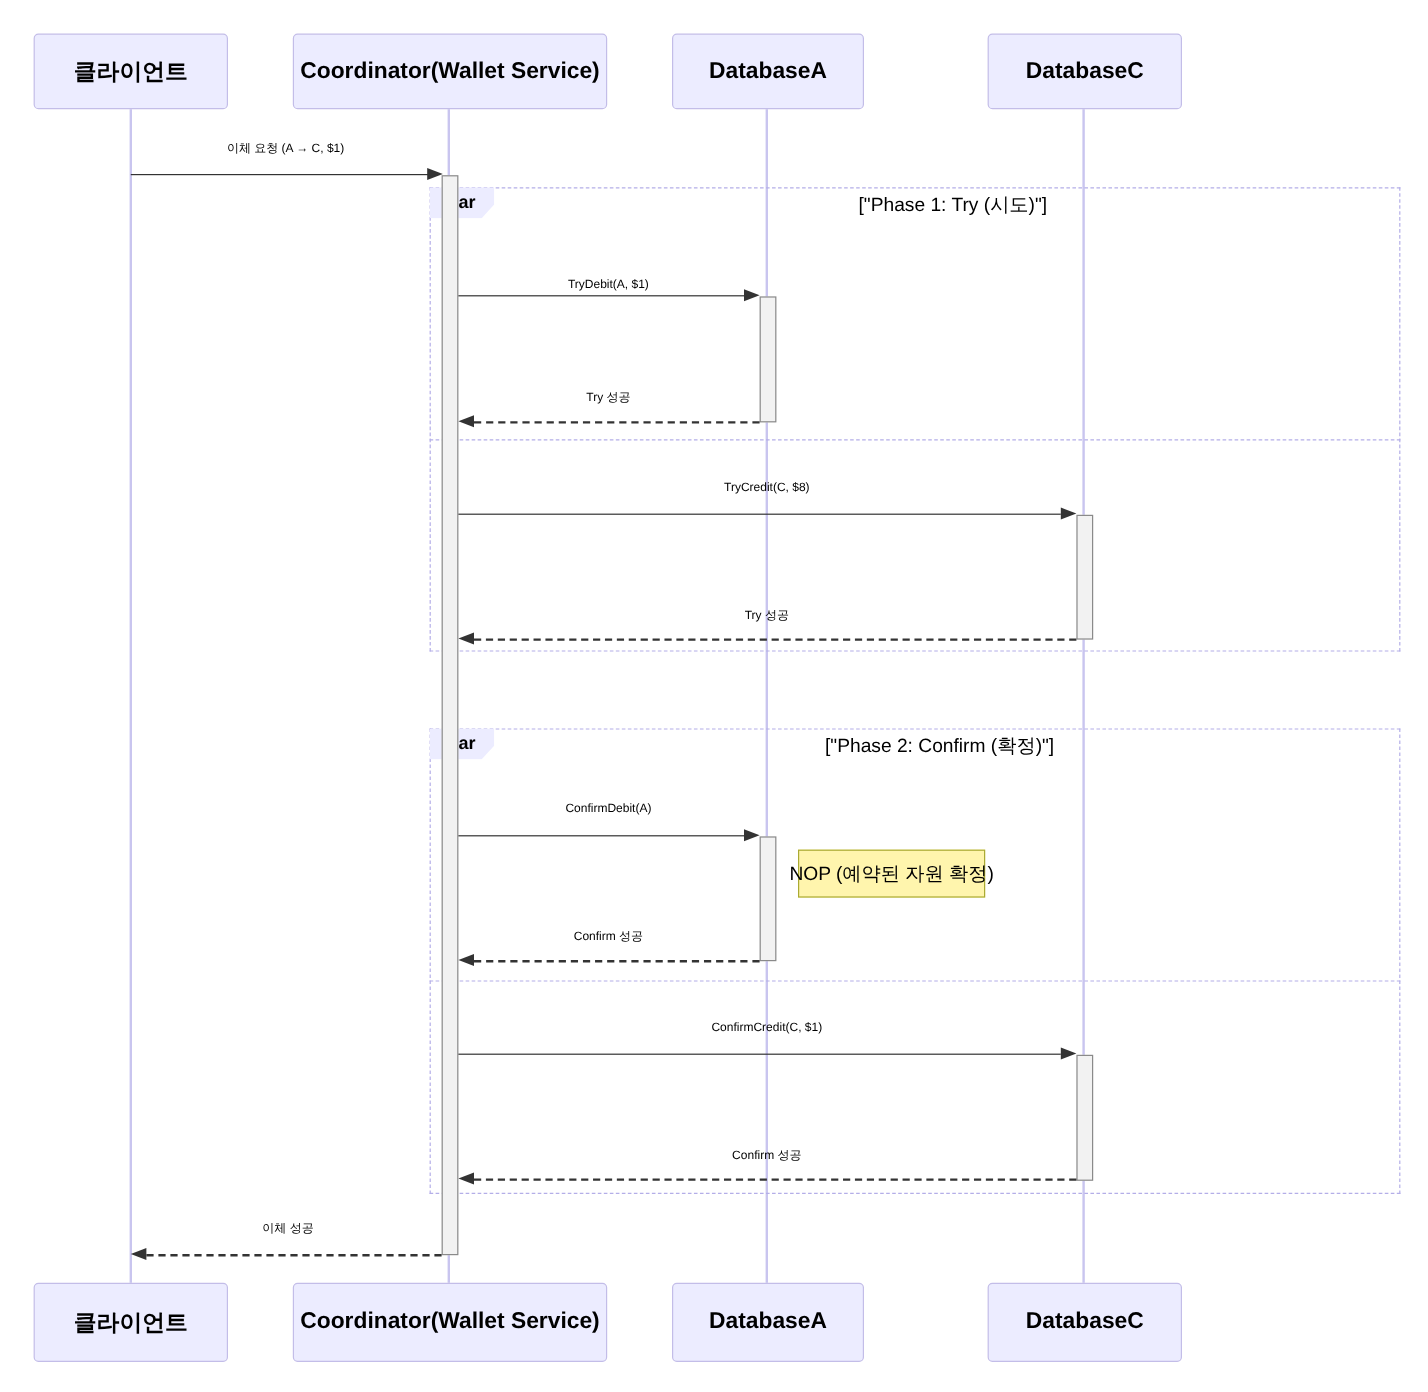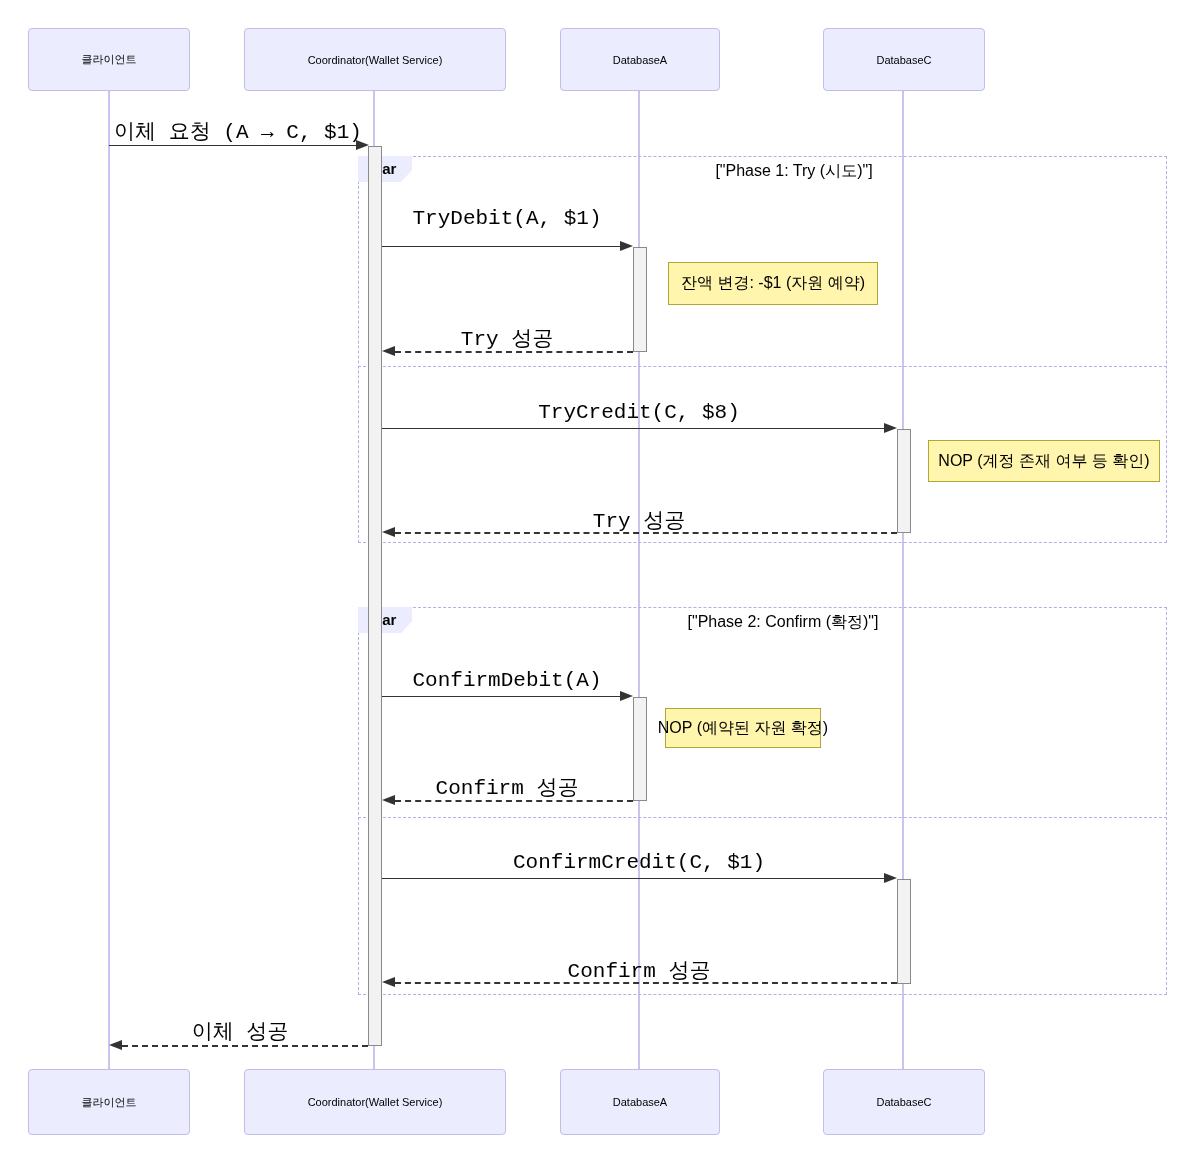--- a/index.html
+++ b/index.html
@@ -9,32 +9,32 @@
   }
   html,body{margin:0;padding:0;background:#ffffff;}
   .canvas{
     position:relative;width:1190px;height:1160px;background:#fff;overflow:hidden;
     font-family:"Liberation Sans","DejaVu Sans",sans-serif;color:var(--text);
   }
   .lifeline{position:absolute;width:2px;background:var(--lifeline);}
   .actor{
     position:absolute;background:var(--actor-fill);border:1px solid var(--actor-border);
     border-radius:4px;display:flex;align-items:center;justify-content:center;
-    font-size:11px;font-weight:400;text-align:center;box-sizing:border-box;
+    font-size:19px;font-weight:700;text-align:center;box-sizing:border-box;
   }
   .activation{position:absolute;width:14px;background:var(--activation-fill);border:1px solid var(--activation-border);box-sizing:border-box;}
   .par-frame{position:absolute;border:1px dashed var(--frame-border);box-sizing:border-box;}
   .par-divider{position:absolute;height:0;border-top:1px dashed var(--frame-border);}
   .par-tag{
     position:absolute;width:54px;height:26px;background:var(--actor-fill);
     clip-path:polygon(0 0,100% 0,100% 55%,80% 100%,0 100%);
     font-size:15px;font-weight:bold;line-height:25px;padding-left:15px;box-sizing:border-box;
   }
   .par-desc{position:absolute;transform:translateX(-50%);white-space:nowrap;font-size:16px;}
-  .msg-label{position:absolute;transform:translateX(-50%);white-space:nowrap;font-size:21px;font-family:Liberation Mono, monospace;}
+  .msg-label{position:absolute;transform:translateX(-50%);white-space:nowrap;font-size:10px;}
   .msg-line-solid{position:absolute;height:0;border-top:1.5px solid var(--arrow);}
   .msg-line-dashed{position:absolute;height:0;border-top:2px dashed var(--arrow);}
   .arrow-right{position:absolute;width:0;height:0;border-top:5.5px solid transparent;border-bottom:5.5px solid transparent;border-left:13px solid var(--arrow);}
   .arrow-left{position:absolute;width:0;height:0;border-top:5.5px solid transparent;border-bottom:5.5px solid transparent;border-right:13px solid var(--arrow);}
   .note{
     position:absolute;background:var(--note-fill);border:1px solid var(--note-border);
     display:flex;align-items:center;justify-content:center;font-size:16px;white-space:nowrap;box-sizing:border-box;
   }
 </style>
 </head>
@@ -60,35 +60,33 @@
   <div class="activation" style="left:368px;top:146px;height:900px;"></div>
   <div class="activation" style="left:633px;top:247px;height:105px;"></div>
   <div class="activation" style="left:897px;top:429px;height:104px;"></div>
   <div class="activation" style="left:633px;top:697px;height:104px;"></div>
   <div class="activation" style="left:897px;top:879px;height:105px;"></div>
 
   <div class="msg-label" style="left:238px;top:117px;">이체 요청 (A → C, $1)</div>
   <div class="msg-line-solid" style="left:109px;top:145px;width:248px;"></div>
   <div class="arrow-right" style="left:356px;top:140px;"></div>
 
-  <div class="msg-label" style="left:507px;top:207px;">TryDebit(A, $1)</div>
+  <div class="msg-label" style="left:507px;top:232px;">TryDebit(A, $1)</div>
   <div class="msg-line-solid" style="left:382px;top:246px;width:238px;"></div>
   <div class="arrow-right" style="left:620px;top:241px;"></div>
 
-  <div class="note" style="left:668px;top:262px;width:210px;height:43px;">잔액 변경: -$1 (자원 예약)</div>
 
   <div class="msg-label" style="left:507px;top:324px;">Try 성공</div>
   <div class="msg-line-dashed" style="left:395px;top:351px;width:238px;"></div>
   <div class="arrow-left" style="left:382px;top:346px;"></div>
 
   <div class="msg-label" style="left:639px;top:401px;">TryCredit(C, $8)</div>
   <div class="msg-line-solid" style="left:382px;top:428px;width:502px;"></div>
   <div class="arrow-right" style="left:884px;top:423px;"></div>
 
-  <div class="note" style="left:928px;top:440px;width:232px;height:42px;">NOP (계정 존재 여부 등 확인)</div>
 
   <div class="msg-label" style="left:639px;top:506px;">Try 성공</div>
   <div class="msg-line-dashed" style="left:395px;top:532px;width:502px;"></div>
   <div class="arrow-left" style="left:382px;top:527px;"></div>
 
 
   <div class="msg-label" style="left:507px;top:669px;">ConfirmDebit(A)</div>
   <div class="msg-line-solid" style="left:382px;top:696px;width:238px;"></div>
   <div class="arrow-right" style="left:620px;top:691px;"></div>
 

